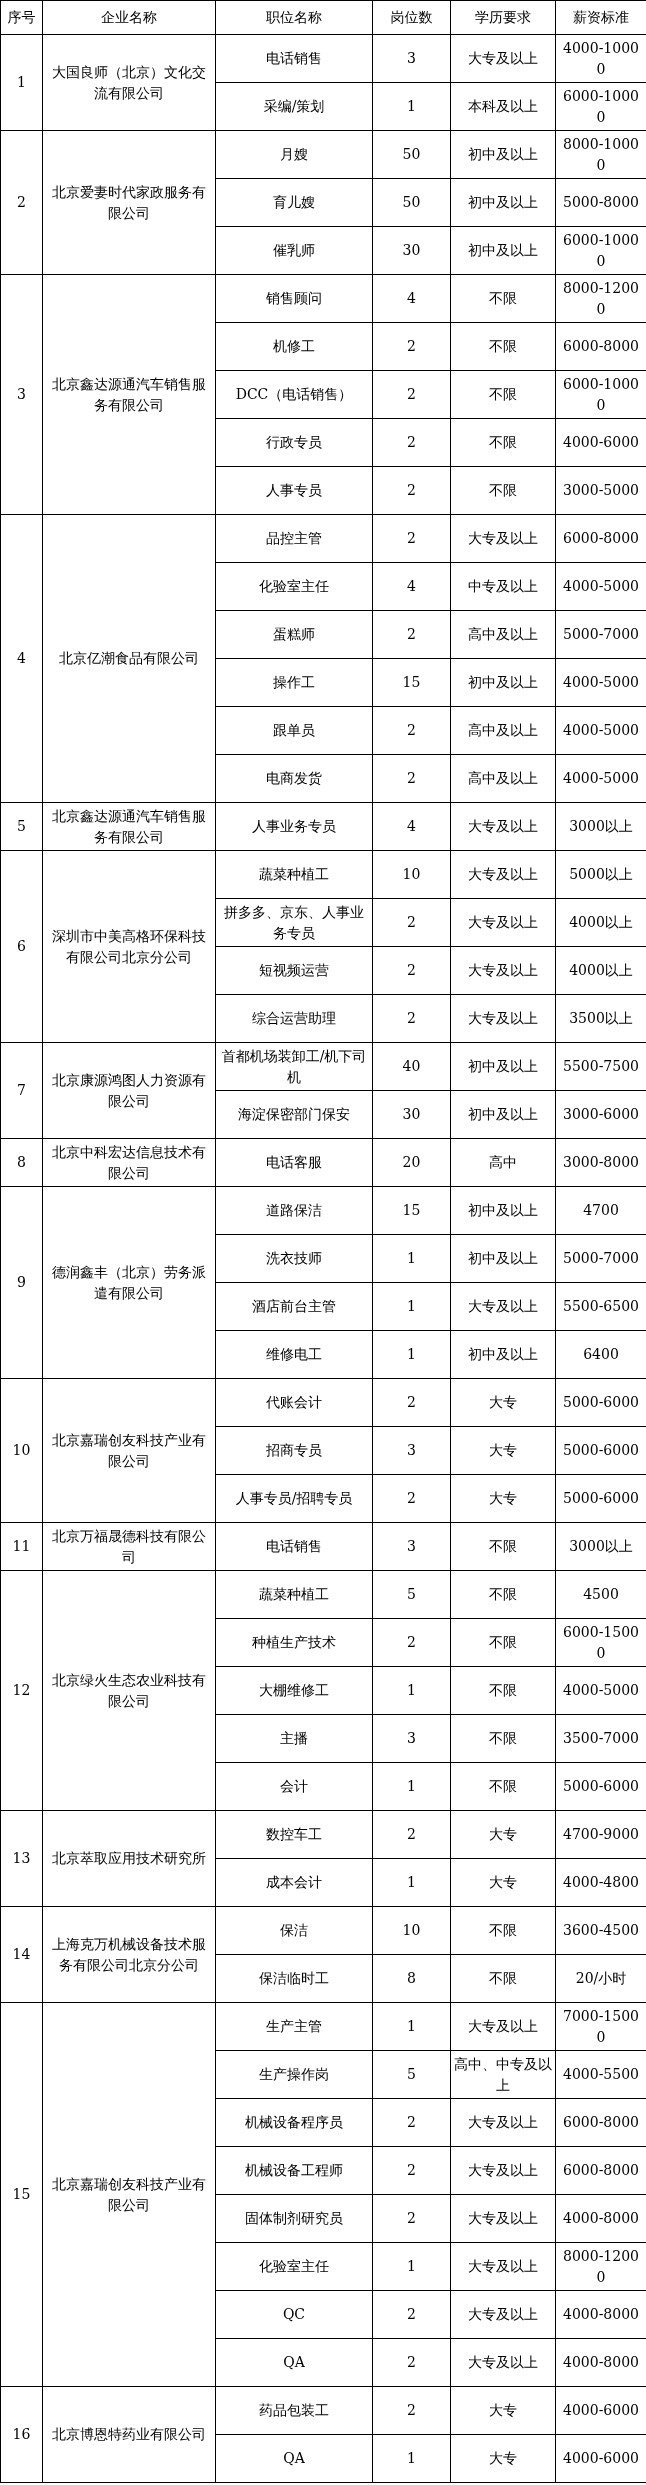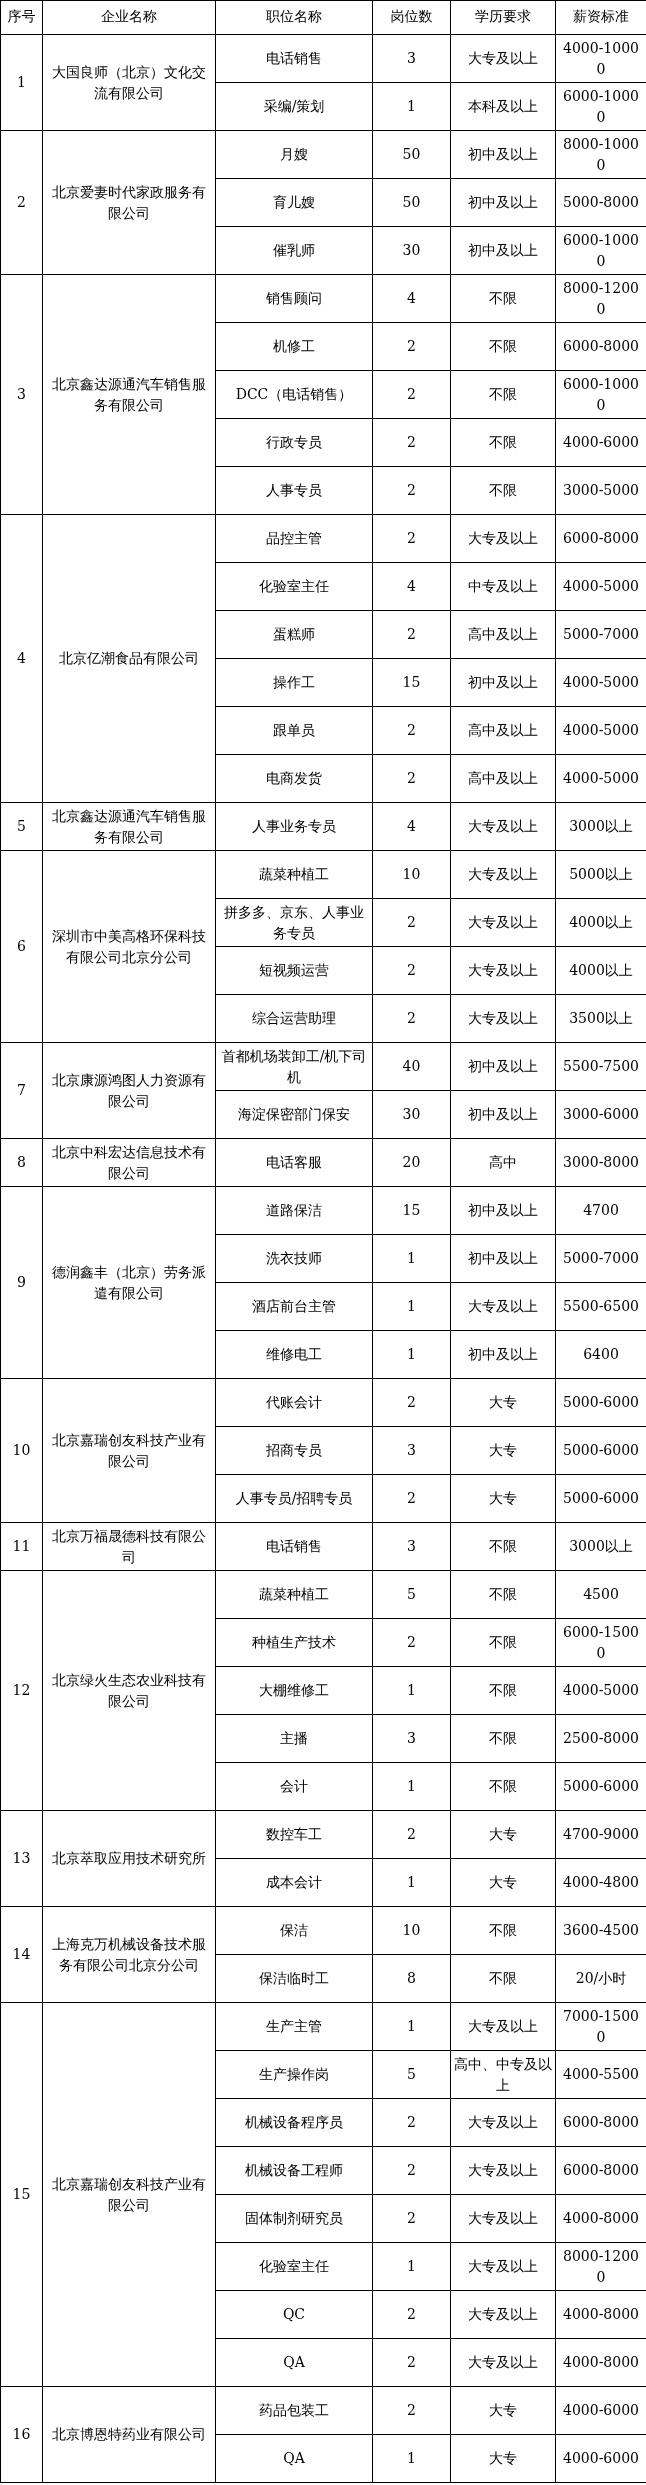--- a/index.html
+++ b/index.html
@@ -22,21 +22,21 @@
     border: 1px solid #000000;
     text-align: center;
     vertical-align: middle;
     padding: 1px 3px;
     font-size: 14px;
     font-weight: normal;
     line-height: 1.45;
     word-break: break-all;
     overflow: hidden;
   }
-  table.jobs thead tr { height: 34px; font-family: Liberation Serif, serif; }
+  table.jobs thead tr { height: 34px; }
   table.jobs tbody tr { height: 48px; }
   td.col-name { font-size: 14px; }
   td.col-no, td.col-count { font-size: 13px; }
 </style>
 </head>
 <body>
 
 <table class="jobs">
   <colgroup>
     <col style="width:42px">
@@ -288,21 +288,21 @@
       <tr>
         <td class="col-title">大棚维修工</td>
         <td class="col-count">1</td>
         <td class="col-edu">不限</td>
         <td class="col-salary">4000-5000</td>
       </tr>
       <tr>
         <td class="col-title">主播</td>
         <td class="col-count">3</td>
         <td class="col-edu">不限</td>
-        <td class="col-salary">2500-8000</td>
+        <td class="col-salary">3500-7000</td>
       </tr>
       <tr>
         <td class="col-title">会计</td>
         <td class="col-count">1</td>
         <td class="col-edu">不限</td>
         <td class="col-salary">5000-6000</td>
       </tr>
       <tr>
         <td rowspan="2" class="col-no">13</td>
         <td rowspan="2" class="col-name">北京萃取应用技术研究所</td>

